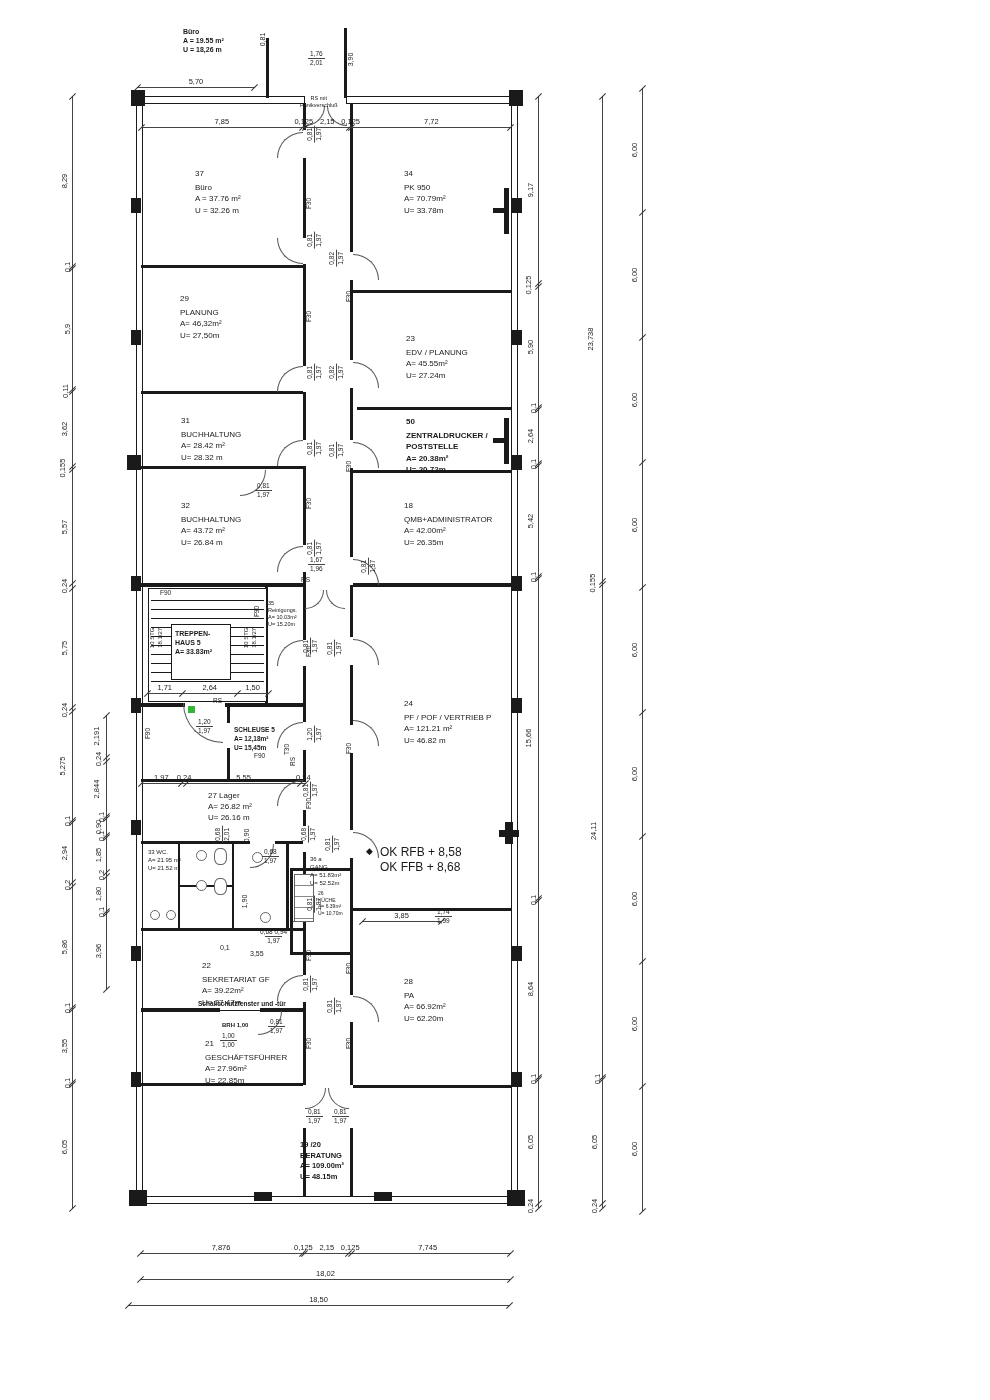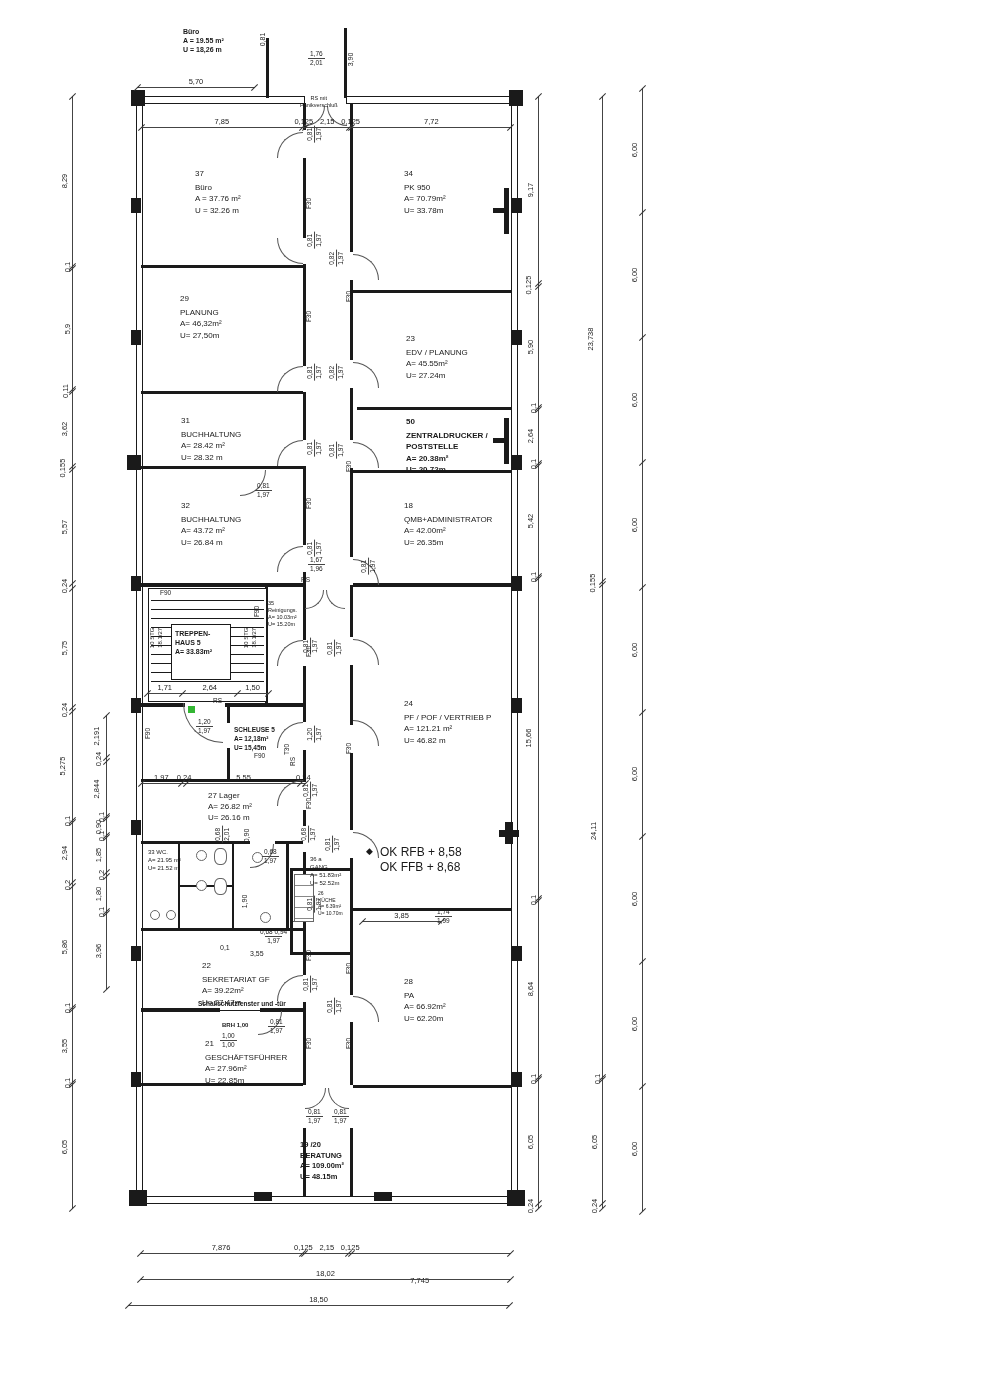--- a/index.html
+++ b/index.html
@@ -526,21 +526,21 @@
       </div>
       <div class="tick" style="left: 157.588px; top: 11px;"></div>
       <div style="position: absolute; left: 164.661px; width: 44.247px; top: 0px; height: 12px;">
         <span class="clabh">2,15</span>
       </div>
       <div class="tick" style="left: 160.161px; top: 11px;"></div>
       <div style="position: absolute; left: 208.908px; width: 2.5725px; top: 0px; height: 12px;">
         <span class="clabh">0,125</span>
       </div>
       <div class="tick" style="left: 204.408px; top: 11px;"></div>
-      <div style="position: absolute; left: 200px; width: 159.392px; top: 0px; height: 12px; margin-top: 33px;">
+      <div style="position: absolute; left: 208px; width: 159.392px; top: 0px; height: 12px;">
         <span class="clabh">7,745</span>
       </div>
       <div class="tick" style="left: 206.98px; top: 11px;"></div>
       <div class="tick" style="left: 366.372px; top: 11px;"></div>
     </div>
   <div class="chain" style="left: 140px; top: 1268px; height: 12px; width: 370.852px;">
       <div class="cline" style="height: 1px; width: 370.852px; top: 11px; left: 0px;"></div>
       <div style="position: absolute; left: 0px; width: 370.852px; top: 0px; height: 12px;">
         <span class="clabh">18,02</span>
       </div>

